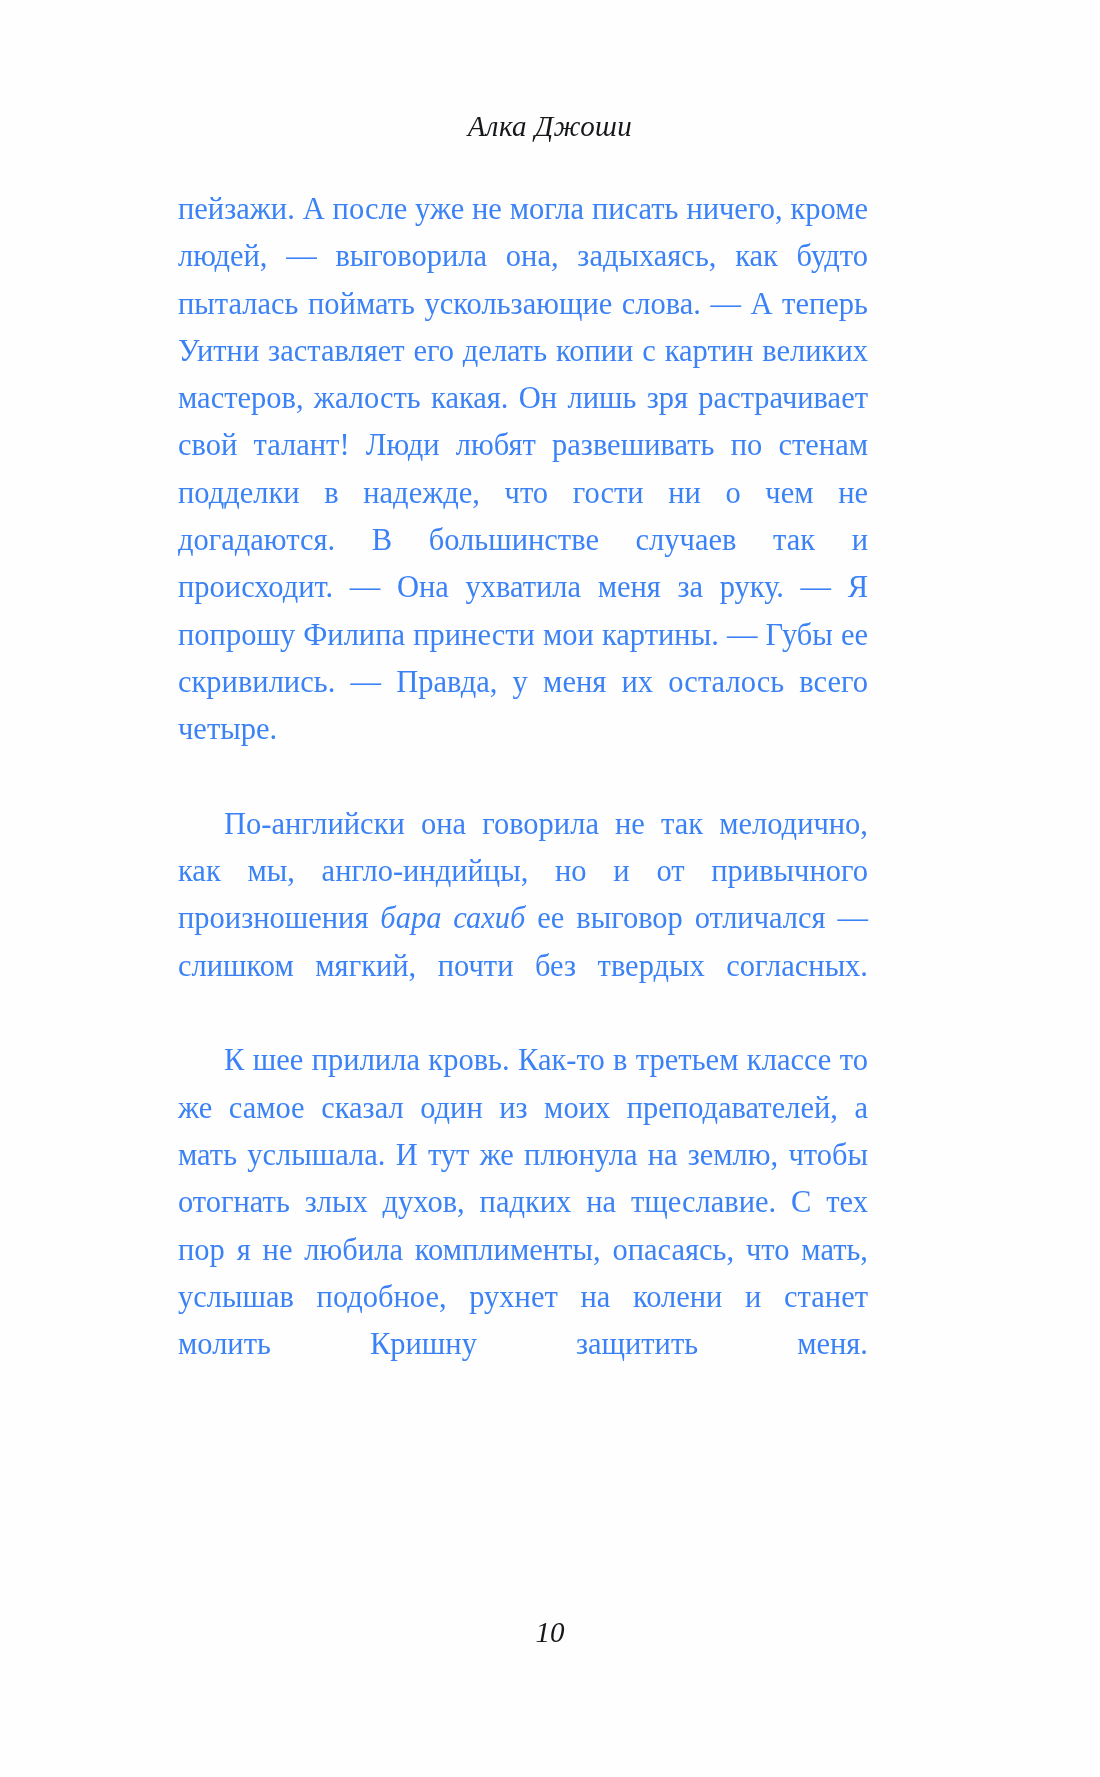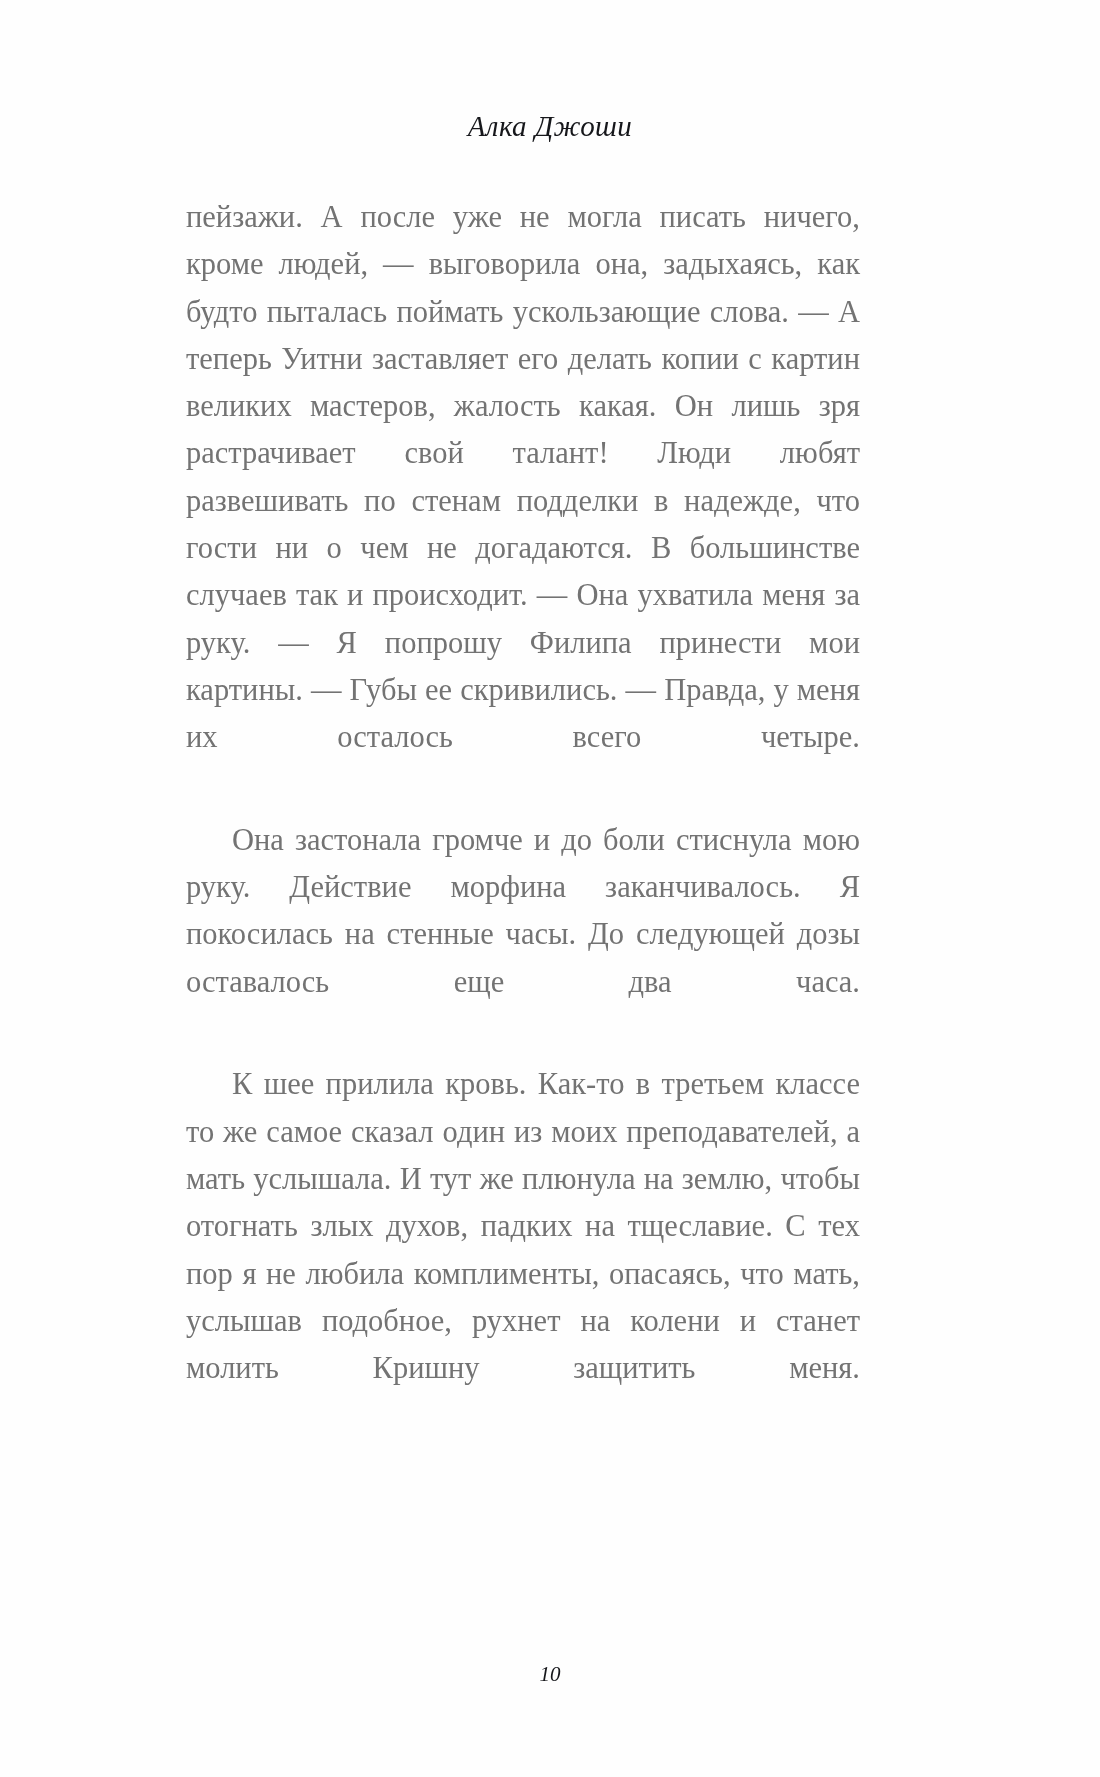--- a/index.html
+++ b/index.html
@@ -39,26 +39,26 @@
   }
 
   .text-block {
     position: absolute;
     left: 178px;
     top: 186px;
     width: 690px;
   }
 
   p.para {
-    margin: 8px;
+    margin: 0;
     text-align: justify;
     text-justify: inter-word;
     font-size: 30.5px;
     line-height: 47.3px;
-    color: #737373;
+    color: #3b82f6;
     hyphens: manual;
     -webkit-hyphens: manual;
   }
 
   p.para.indent {
     text-indent: 46px;
   }
 
   p.para.noindent {
     text-indent: 0;
@@ -71,41 +71,41 @@
     width: 100%;
   }
 
   em.translit {
     font-style: italic;
   }
 
   .folio {
     position: absolute;
     left: 0;
-    top: 1662px;
+    top: 1616px;
     width: 1100px;
     text-align: center;
     font-style: italic;
-    font-size: 21px;
+    font-size: 29px;
     color: #16171b;
   }
 </style>
 </head>
 <body>
 
 <div class="page">
 
   <div class="running-head">Алка Джоши</div>
 
   <div class="text-block">
     <p class="para noindent">
       <span>пейзажи. А после уже не могла писать ничего, кроме людей, — выговорила она, задыхаясь, как будто пыталась поймать ускользающие слова. — А теперь Уитни заставляет его делать копии с картин великих мастеров, жалость какая. Он лишь зря растрачивает свой талант! Люди любят развешивать по стенам подделки в надежде, что гости ни о чем не догадаются. В большинстве случаев так и происходит. — Она ухватила меня за руку. — Я попрошу Филипа принести мои картины. — Губы ее скривились. — Правда, у меня их осталось всего четыре.</span>
     </p>
     <p class="para indent">
-      <span>Она застонала громче и до боли стиснула мою руку. Действие морфина заканчивалось. Я покосилась на стенные часы. До следующей дозы оставалось еще два часа.</span>
+      <span>По-английски она говорила не так мелодично, как мы, англо-индийцы, но и от привычного произношения </span><em class="translit">бара сахиб</em><span> ее выговор отличался — слишком мягкий, почти без твердых согласных.</span>
     </p>
     <p class="para indent">
       <span>К шее прилила кровь. Как-то в третьем классе то же самое сказал один из моих преподавателей, а мать услышала. И тут же плюнула на землю, чтобы отогнать злых духов, падких на тщеславие. С тех пор я не любила комплименты, опасаясь, что мать, услышав подобное, рухнет на колени и станет молить Кришну защитить меня.</span>
     </p>
   </div>
 
   <div class="folio">10</div>
 
 </div>
 

